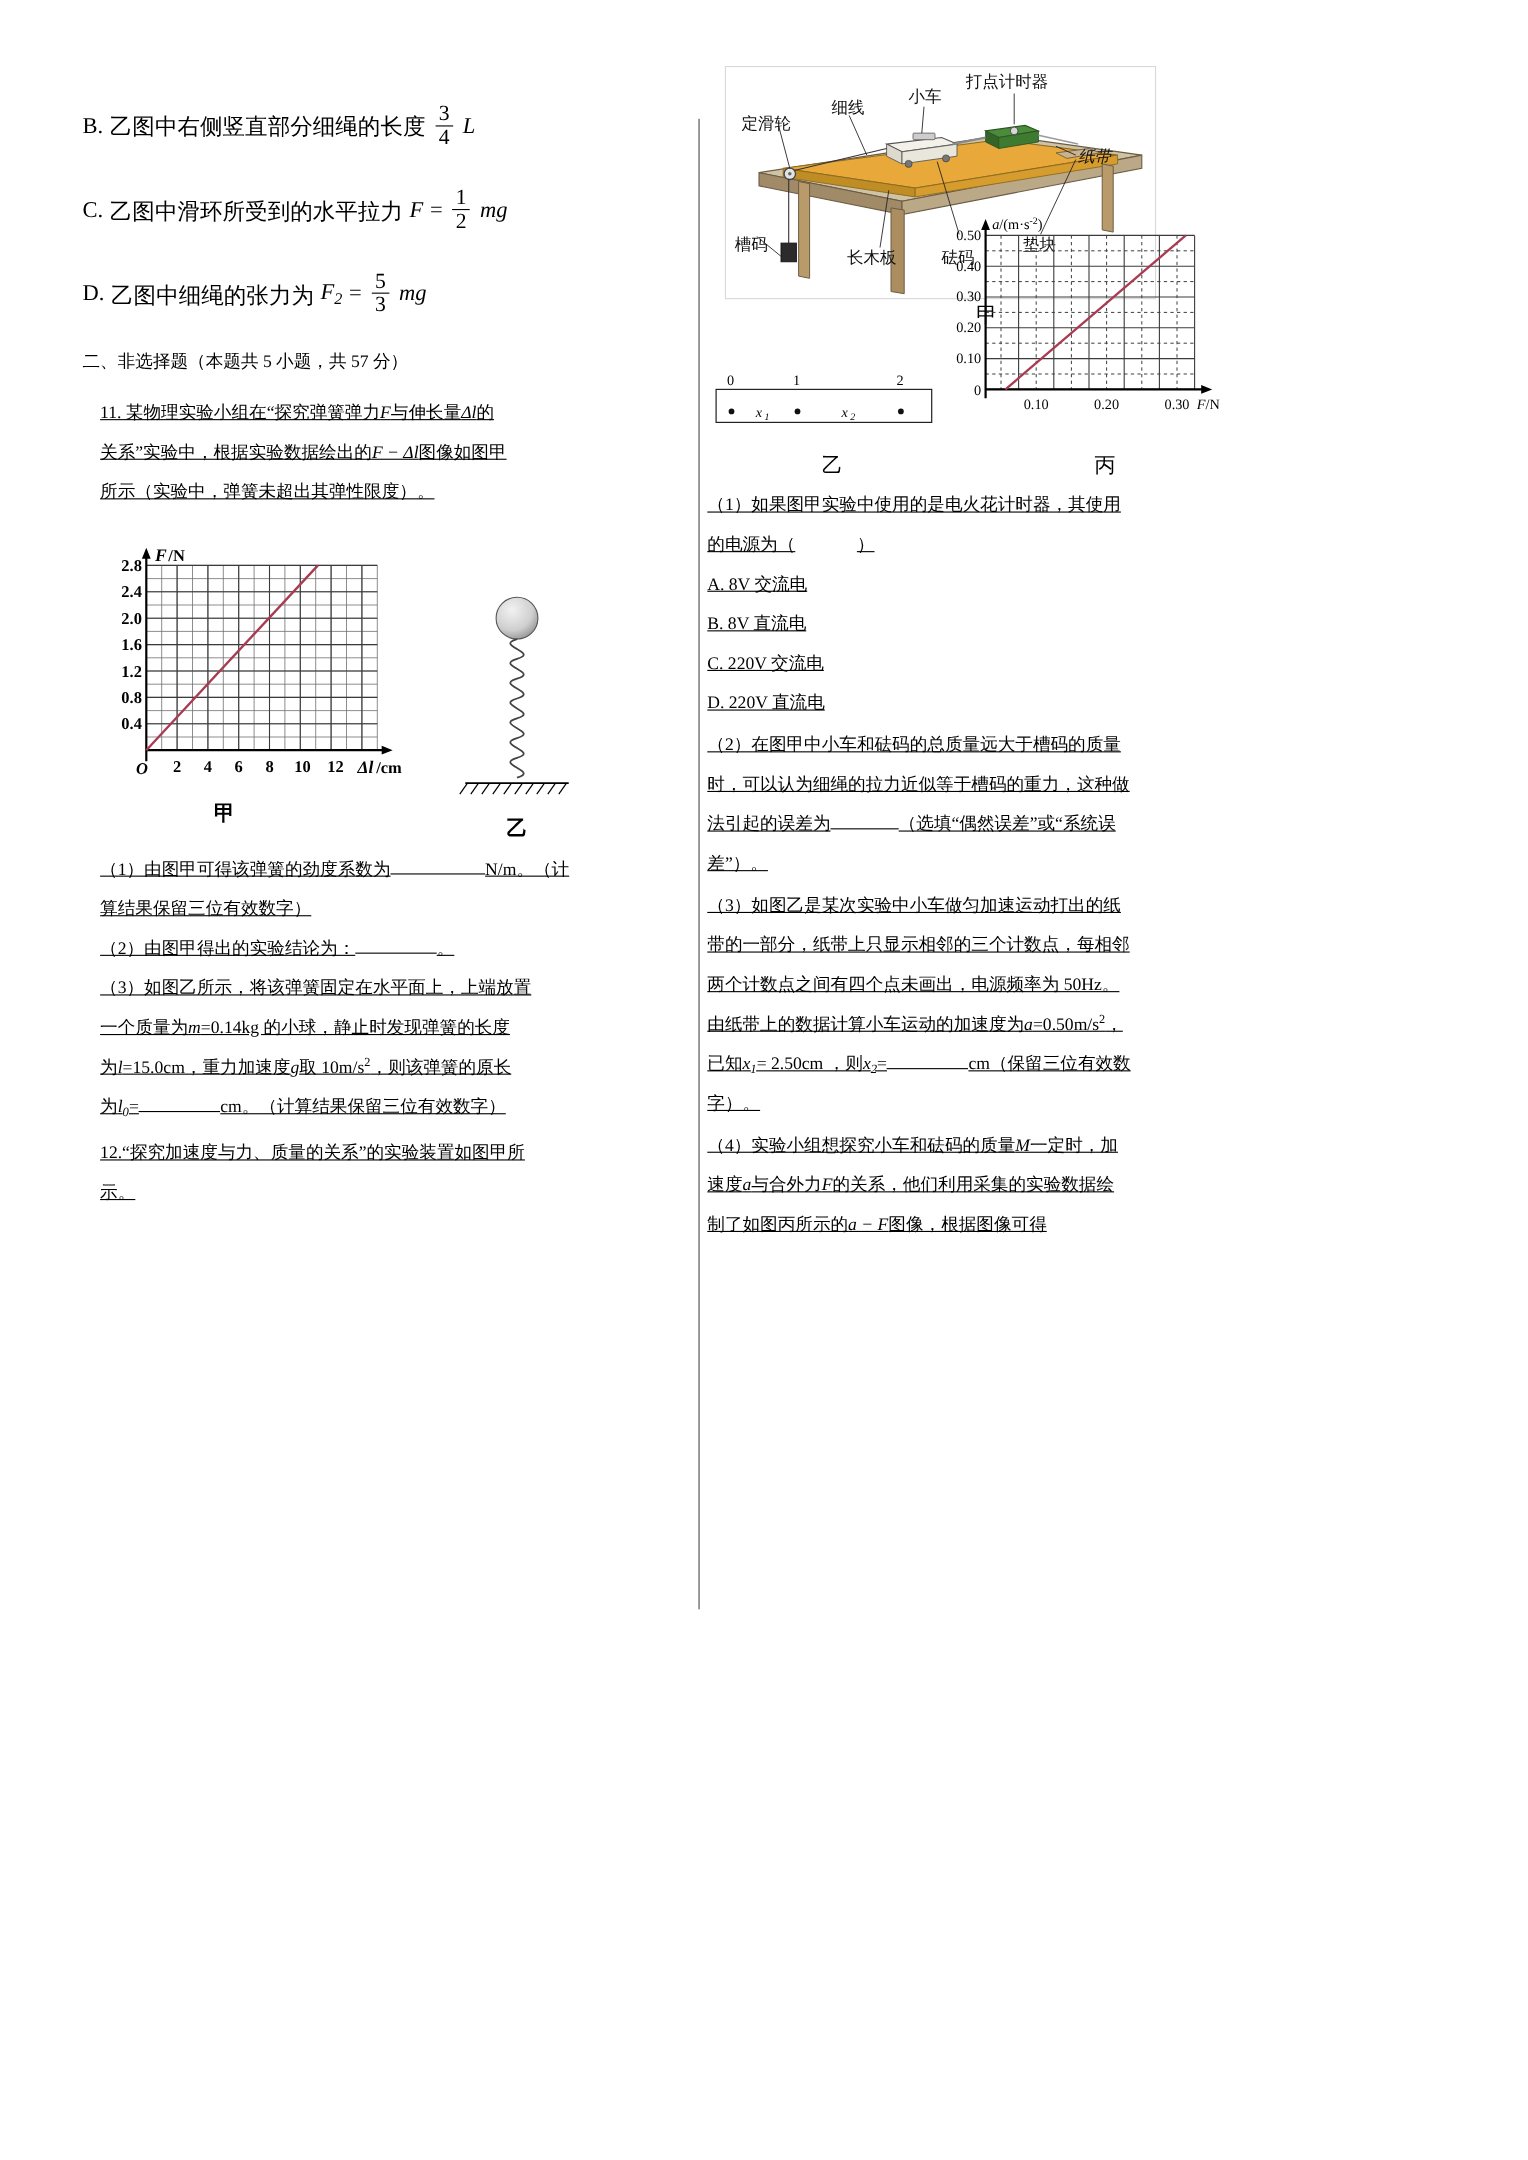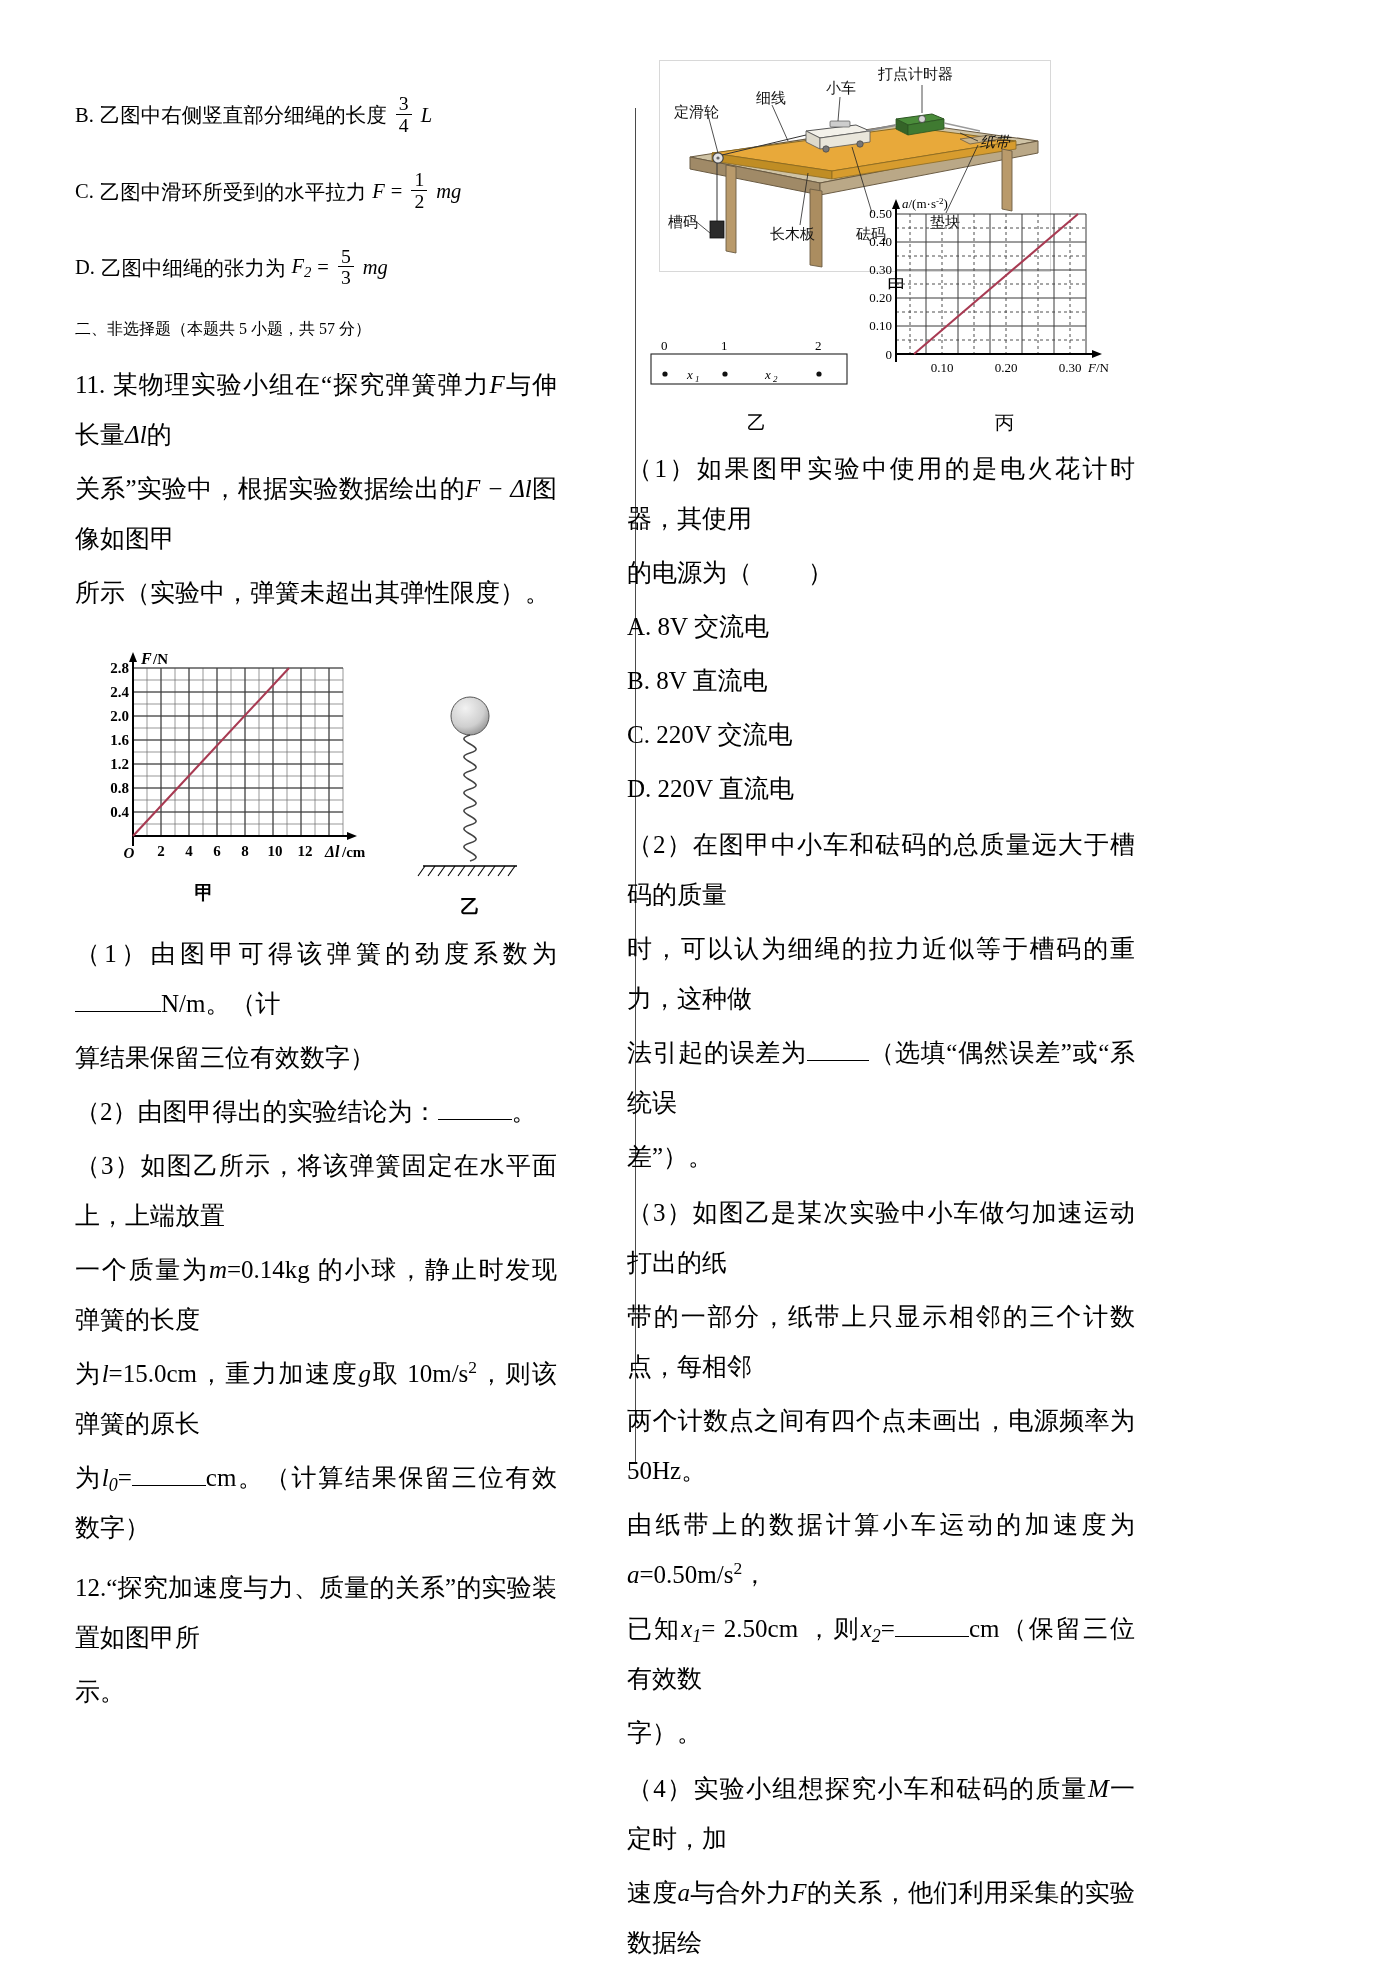--- a/index.html
+++ b/index.html
@@ -27,21 +27,21 @@
     position: relative;
   }
   .col-left { padding-right: 18px; }
   .col-right { padding-left: 52px; width: 560px; }
   .divider {
     position: absolute;
     left: 560px; top: 48px;
     width: 1px; height: 1355px;
     background: #4a4a4a;
   }
-  .para { font-size: 25px; line-height: 2.0; margin: 0 0 4px 0; text-align: justify; }
+  .para { font-size: 16px; line-height: 2.0; margin: 0 0 4px 16px; text-align: justify; text-decoration: underline; }
   .opt { font-size: 20.5px; margin: 0 0 34px 0; display: flex; align-items: center; gap: 6px;}
   .opt-last { margin-bottom: 30px; }
   .sec-title { font-weight: normal; font-size: 16px; margin: 26px 0 20px 0; }
   .it { font-style: italic; font-family: "Liberation Serif", serif; }
   .sub { font-size: 0.72em; vertical-align: -0.28em; font-style: italic;}
   .sup { font-size: 0.70em; vertical-align: 0.5em; }
   .frac {
     display: inline-flex; flex-direction: column; align-items: center;
     vertical-align: middle; margin: 0 3px; line-height: 1.05;
     font-size: 0.96em;

